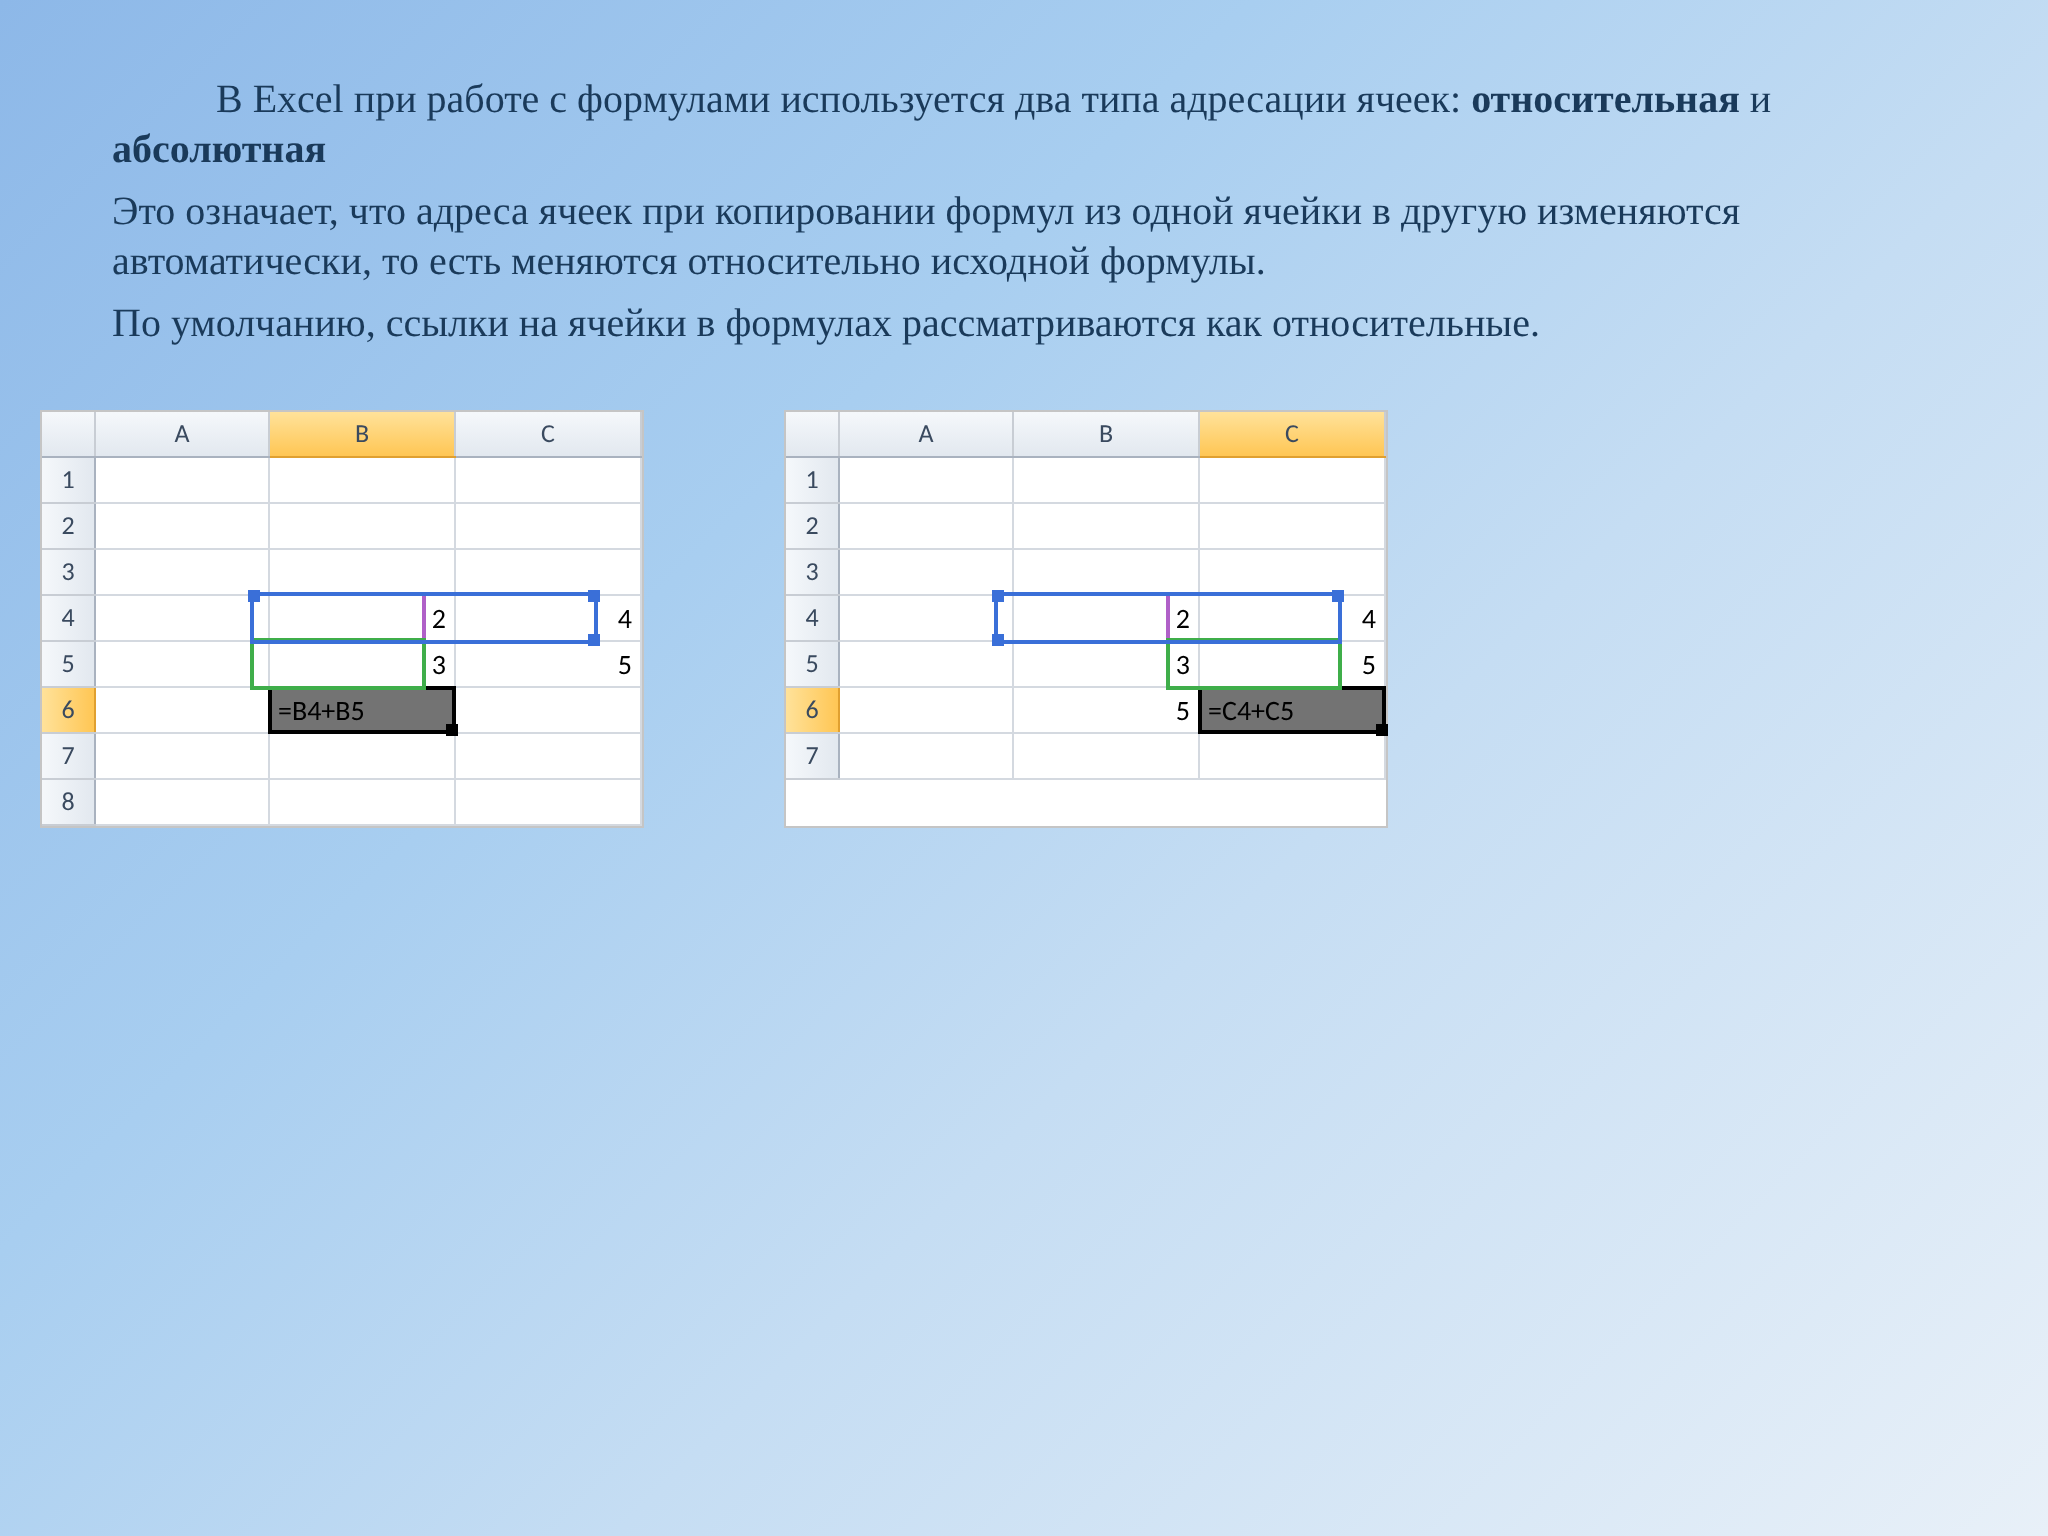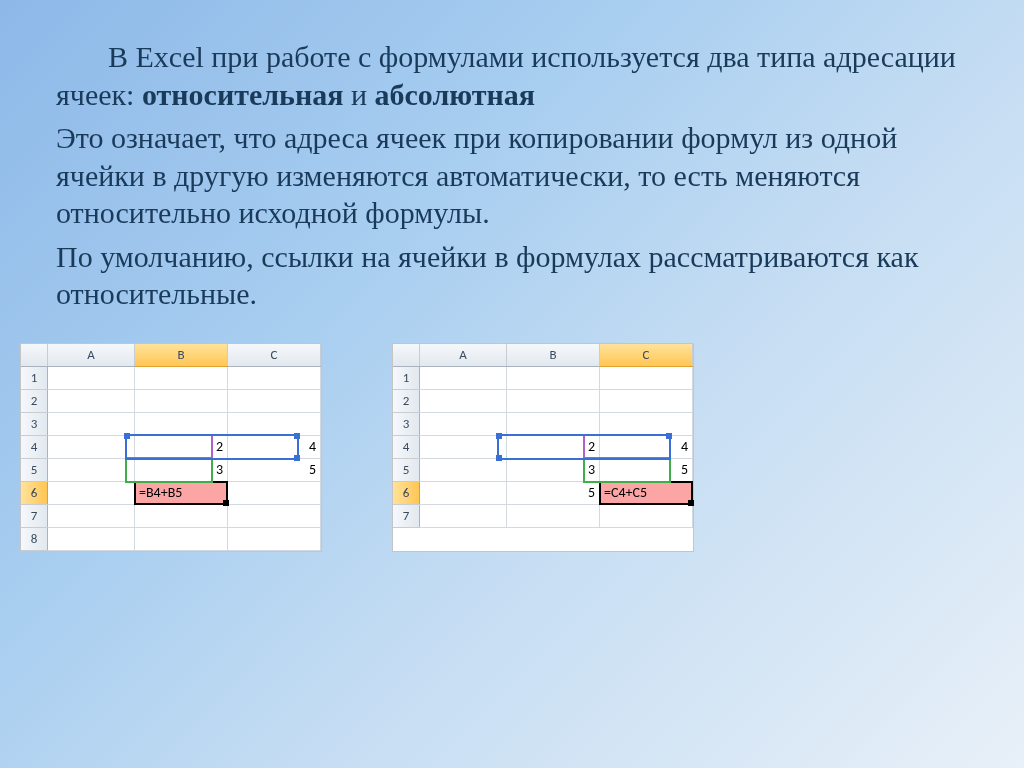--- a/index.html
+++ b/index.html
@@ -9,21 +9,21 @@
     font-family: "Times New Roman", serif;
     background: linear-gradient(135deg, #8db8e8 0%, #a8cef0 35%, #c5ddf3 60%, #e8f0f8 100%);
     box-sizing: border-box;
     overflow: hidden;
   }
   .content {
     padding: 38px 56px 0 56px;
     color: #1a3a5a;
   }
   .p {
-    font-size: 30px;
+    font-size: 20px;
     line-height: 1.25;
     margin: 0 0 6px 0;
   }
   .indent {
     text-indent: 52px;
   }
   .hanging {
     padding-left: 0;
   }
   .bold {
@@ -78,21 +78,21 @@
     text-align: right;
     vertical-align: middle;
     color: #000;
     position: relative;
   }
   .colA { width: 78px; }
   .colB { width: 84px; }
   .colC { width: 84px; }
   .formula {
     text-align: left;
-    background: #fca5a5;
+    background: #737373;
   }
   .formula-box {
     position: absolute;
     inset: -1px;
     border: 2px solid #000;
     pointer-events: none;
   }
   .handle {
     position: absolute;
     right: -3px; bottom: -3px;

